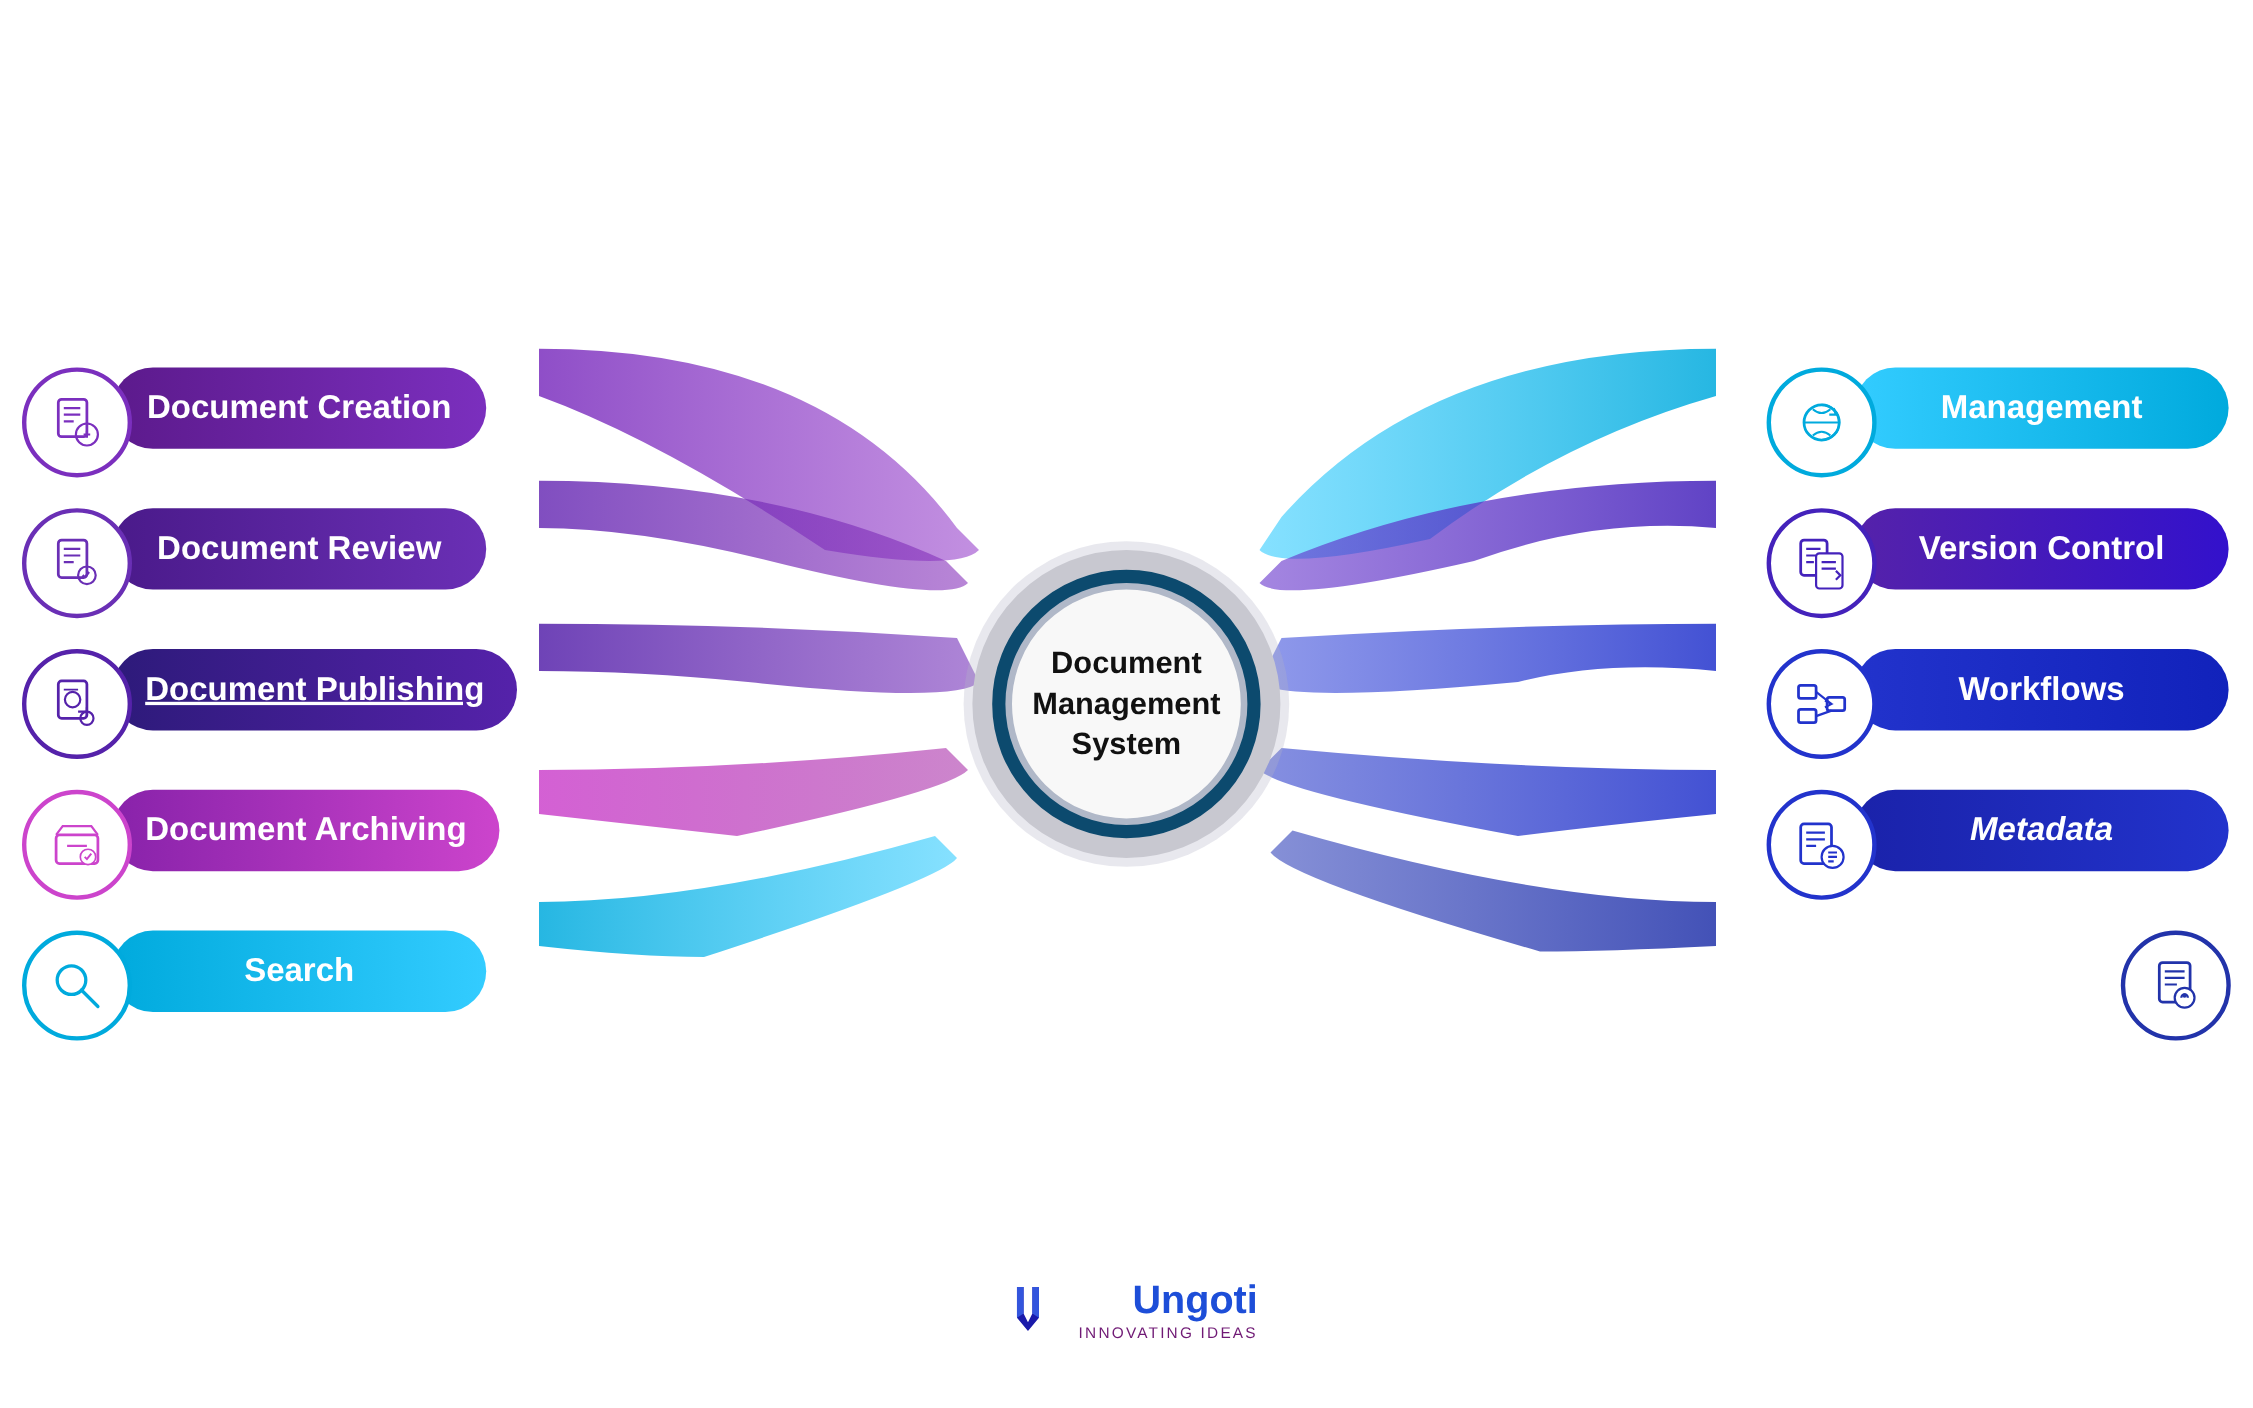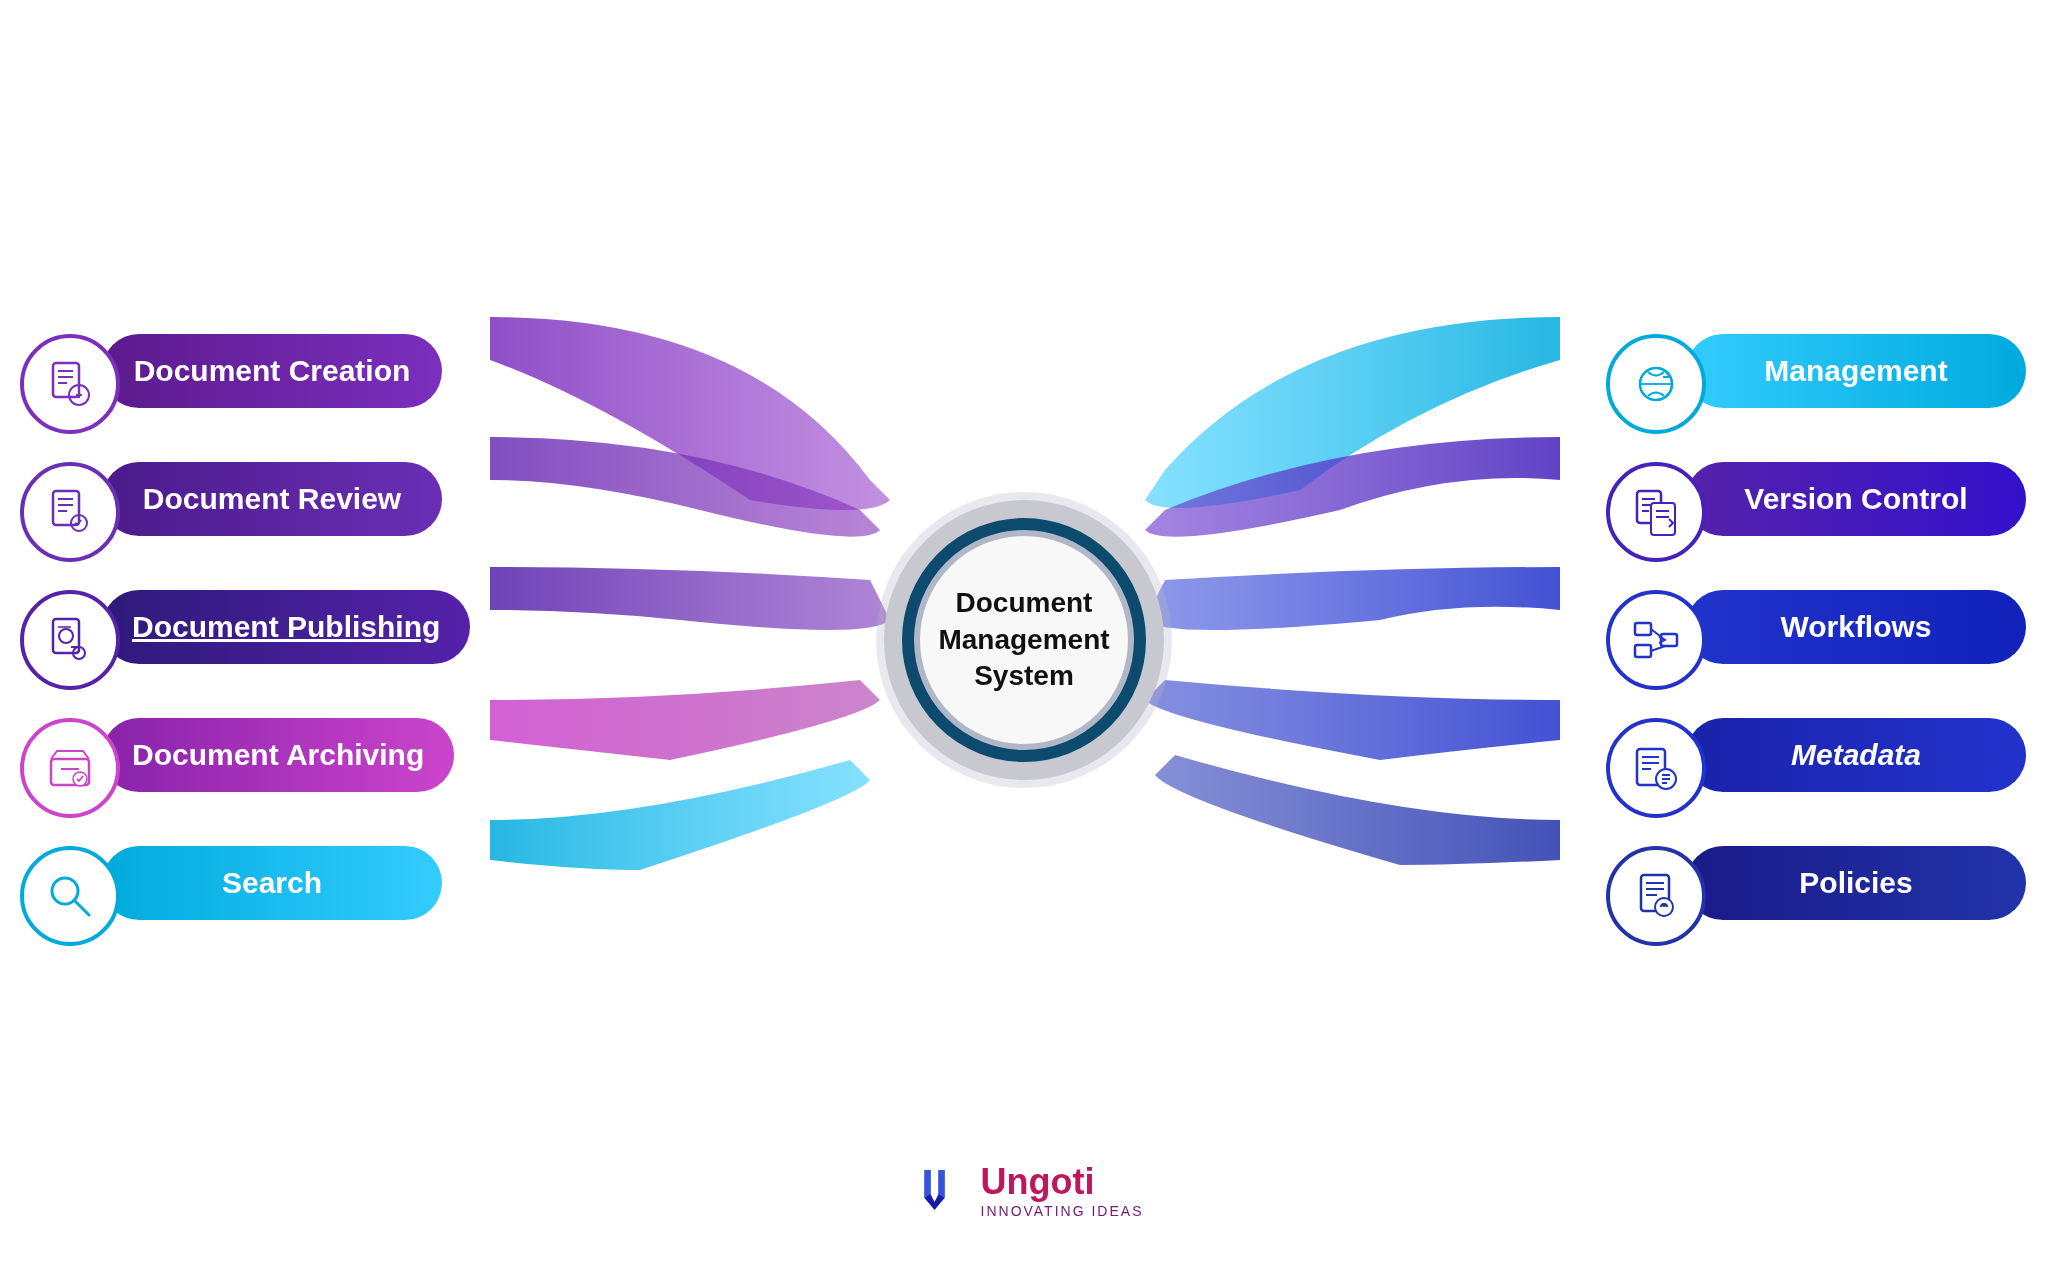--- a/index.html
+++ b/index.html
@@ -189,21 +189,22 @@
     }
 
     .logo-text {
       display: flex;
       flex-direction: column;
     }
 
     .logo-name {
       font-size: 36px;
       font-weight: 800;
-      color: #be185d;
+      color: #1d4ed8;
+      text-align: right;
     }
 
     .logo-tagline {
       font-size: 14px;
       color: #701a75;
       letter-spacing: 2px;
       text-transform: uppercase;
     }
   </style>
 </head>
@@ -413,21 +414,20 @@
           <line x1="13" y1="28" x2="22" y2="28" stroke="#2233cc" stroke-width="2"></line>
           <circle cx="37" cy="38" r="10" stroke="#2233cc" stroke-width="2" fill="white"></circle>
           <line x1="33" y1="38" x2="41" y2="38" stroke="#2233cc" stroke-width="2"></line>
           <line x1="33" y1="34" x2="41" y2="34" stroke="#2233cc" stroke-width="2"></line>
           <line x1="33" y1="42" x2="38" y2="42" stroke="#2233cc" stroke-width="2"></line>
         </svg>
       </div>
     </div>
 
     <div class="item-row right policies">
-      <div class="item-label" style="background: linear-gradient(90deg, #1a1a88, #2233aa); margin-right: -18px; padding-right: 30px;">Policies</div>
       <div class="item-icon-circle" style="border-color:#2233aa;">
         <svg class="icon-svg" viewBox="0 0 54 54" fill="none">
           <rect x="12" y="6" width="28" height="36" rx="3" stroke="#2233aa" stroke-width="2.5" fill="none"></rect>
           <line x1="17" y1="14" x2="35" y2="14" stroke="#2233aa" stroke-width="2"></line>
           <line x1="17" y1="20" x2="35" y2="20" stroke="#2233aa" stroke-width="2"></line>
           <line x1="17" y1="26" x2="28" y2="26" stroke="#2233aa" stroke-width="2"></line>
           <circle cx="35" cy="38" r="9" stroke="#2233aa" stroke-width="2" fill="white"></circle>
           <path d="M32 38 A3 3 0 0 1 38 38" stroke="#2233aa" stroke-width="2" fill="none"></path>
           <circle cx="35" cy="36" r="2" fill="#2233aa"></circle>
         </svg>

